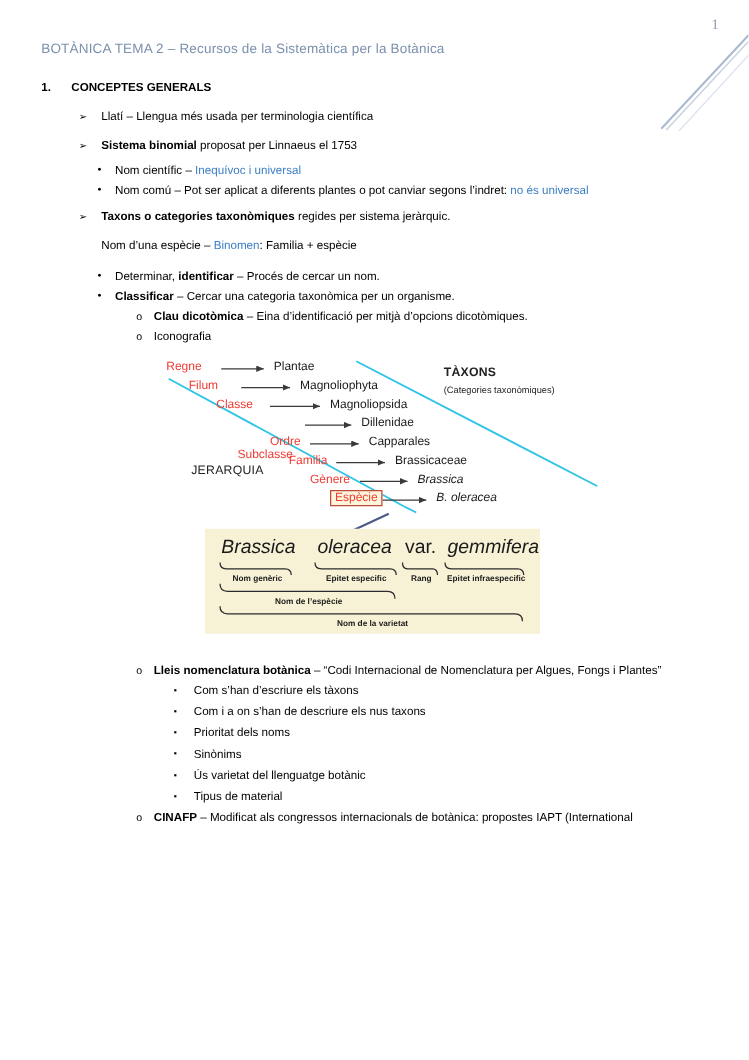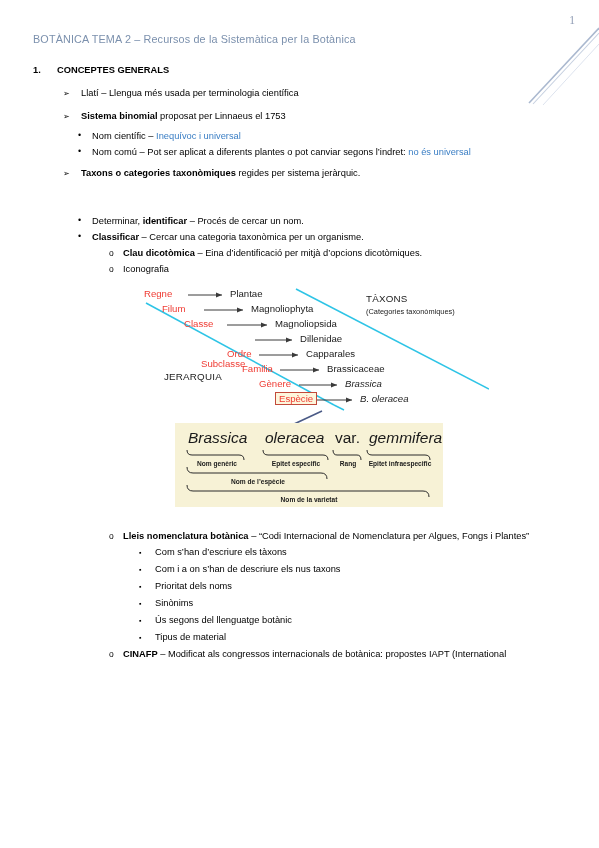--- a/index.html
+++ b/index.html
@@ -83,21 +83,21 @@
   .sq-bullet {
     position: absolute;
     font-size: 7px;
     color: #000;
     line-height: 1;
   }
 
   
   #figure {
     position: absolute;
-    left: 144px;
+    left: 133px;
     top: 283px;
     width: 345px;
     height: 235px;
   }
   .fig-svg {
     position: absolute;
     left: 0;
     top: 0;
   }
   .rank {
@@ -190,20 +190,21 @@
 
   <div class="dot-bullet" style="left:78px; top:130px;">•</div>
   <div class="h-item" style="left:92px; top:131px;"><span>Nom científic – </span><span class="blue">Inequívoc i universal</span></div>
 
   <div class="dot-bullet" style="left:78px; top:146px;">•</div>
   <div class="h-item" style="left:92px; top:147px;"><span>Nom comú – Pot ser aplicat a diferents plantes o pot canviar segons l’indret: </span><span class="blue">no és universal</span></div>
 
   <div class="arrow-bullet" style="left:63px; top:169px;">➢</div>
   <div class="h-item" style="left:81px; top:168px;"><span class="b">Taxons o categories taxonòmiques</span><span> regides per sistema jeràrquic.</span></div>
 
+  <div class="h-item" style="left:81px; top:191px;"><span>Nom d’una espècie – </span><span class="blue">Binomen</span><span>: Familia + espècie</span></div>
 
   <div class="dot-bullet" style="left:78px; top:215px;">•</div>
   <div class="h-item" style="left:92px; top:216px;"><span>Determinar, </span><span class="b">identificar</span><span> – Procés de cercar un nom.</span></div>
 
   <div class="dot-bullet" style="left:78px; top:231px;">•</div>
   <div class="h-item" style="left:92px; top:232px;"><span class="b">Classificar</span><span> – Cercar una categoria taxonòmica per un organisme.</span></div>
 
   <div class="circ-bullet" style="left:109px; top:248px;">o</div>
   <div class="h-item" style="left:123px; top:248px;"><span class="b">Clau dicotòmica</span><span> – Eina d’identificació per mitjà d’opcions dicotòmiques.</span></div>
 
@@ -250,21 +251,21 @@
     <div class="taxon" style="left:86px;  top:5px;">Plantae</div>
     <div class="taxon" style="left:107px; top:20px;">Magnoliophyta</div>
     <div class="taxon" style="left:131px; top:35px;">Magnoliopsida</div>
     <div class="taxon" style="left:156px; top:50px;">Dillenidae</div>
     <div class="taxon" style="left:162px; top:65px;">Capparales</div>
     <div class="taxon" style="left:183px; top:80px;">Brassicaceae</div>
     <div class="taxon ital" style="left:201px; top:95px;">Brassica</div>
     <div class="taxon ital" style="left:216px; top:110px;">B. oleracea</div>
 
     <div class="fig-label" style="left:20px; top:88px;">JERARQUIA</div>
-    <div class="fig-label" style="left:222px; top:10px;">TÀXONS</div>
+    <div class="fig-label" style="left:222px; top:10px;font-weight:bold;">TÀXONS</div>
     <div class="fig-sublabel" style="left:222px; top:24px;">(Categories taxonòmiques)</div>
 
     <div id="binobox">
 
       <div class="bino-word" style="left:13px;  top:6px;">Brassica</div>
       <div class="bino-word" style="left:90px;  top:6px;">oleracea</div>
       <div class="bino-word upright" style="left:160px; top:6px;">var.</div>
       <div class="bino-word" style="left:194px; top:6px;">gemmifera</div>
 
       <svg style="position:absolute; left:0; top:0;" width="268" height="84" viewBox="0 0 268 84" xmlns="http://www.w3.org/2000/svg">
@@ -298,21 +299,21 @@
   <div class="sq-bullet" style="left:139px; top:566px;">▪</div>
   <div class="h-item" style="left:155px; top:564px;">Com i a on s’han de descriure els nus taxons</div>
 
   <div class="sq-bullet" style="left:139px; top:583px;">▪</div>
   <div class="h-item" style="left:155px; top:581px;">Prioritat dels noms</div>
 
   <div class="sq-bullet" style="left:139px; top:600px;">▪</div>
   <div class="h-item" style="left:155px; top:598px;">Sinònims</div>
 
   <div class="sq-bullet" style="left:139px; top:617px;">▪</div>
-  <div class="h-item" style="left:155px; top:615px;">Ús segons del llenguatge botànic</div>
+  <div class="h-item" style="left:155px; top:615px;">Ús varietat del llenguatge botànic</div>
 
   <div class="sq-bullet" style="left:139px; top:634px;">▪</div>
   <div class="h-item" style="left:155px; top:632px;">Tipus de material</div>
 
   <div class="circ-bullet" style="left:109px; top:649px;">o</div>
   <div class="h-item" style="left:123px; top:649px;"><span class="b">CINAFP</span><span> – Modificat als congressos internacionals de botànica: propostes IAPT (International</span></div>
 
 </div>
 
 </body></html>

